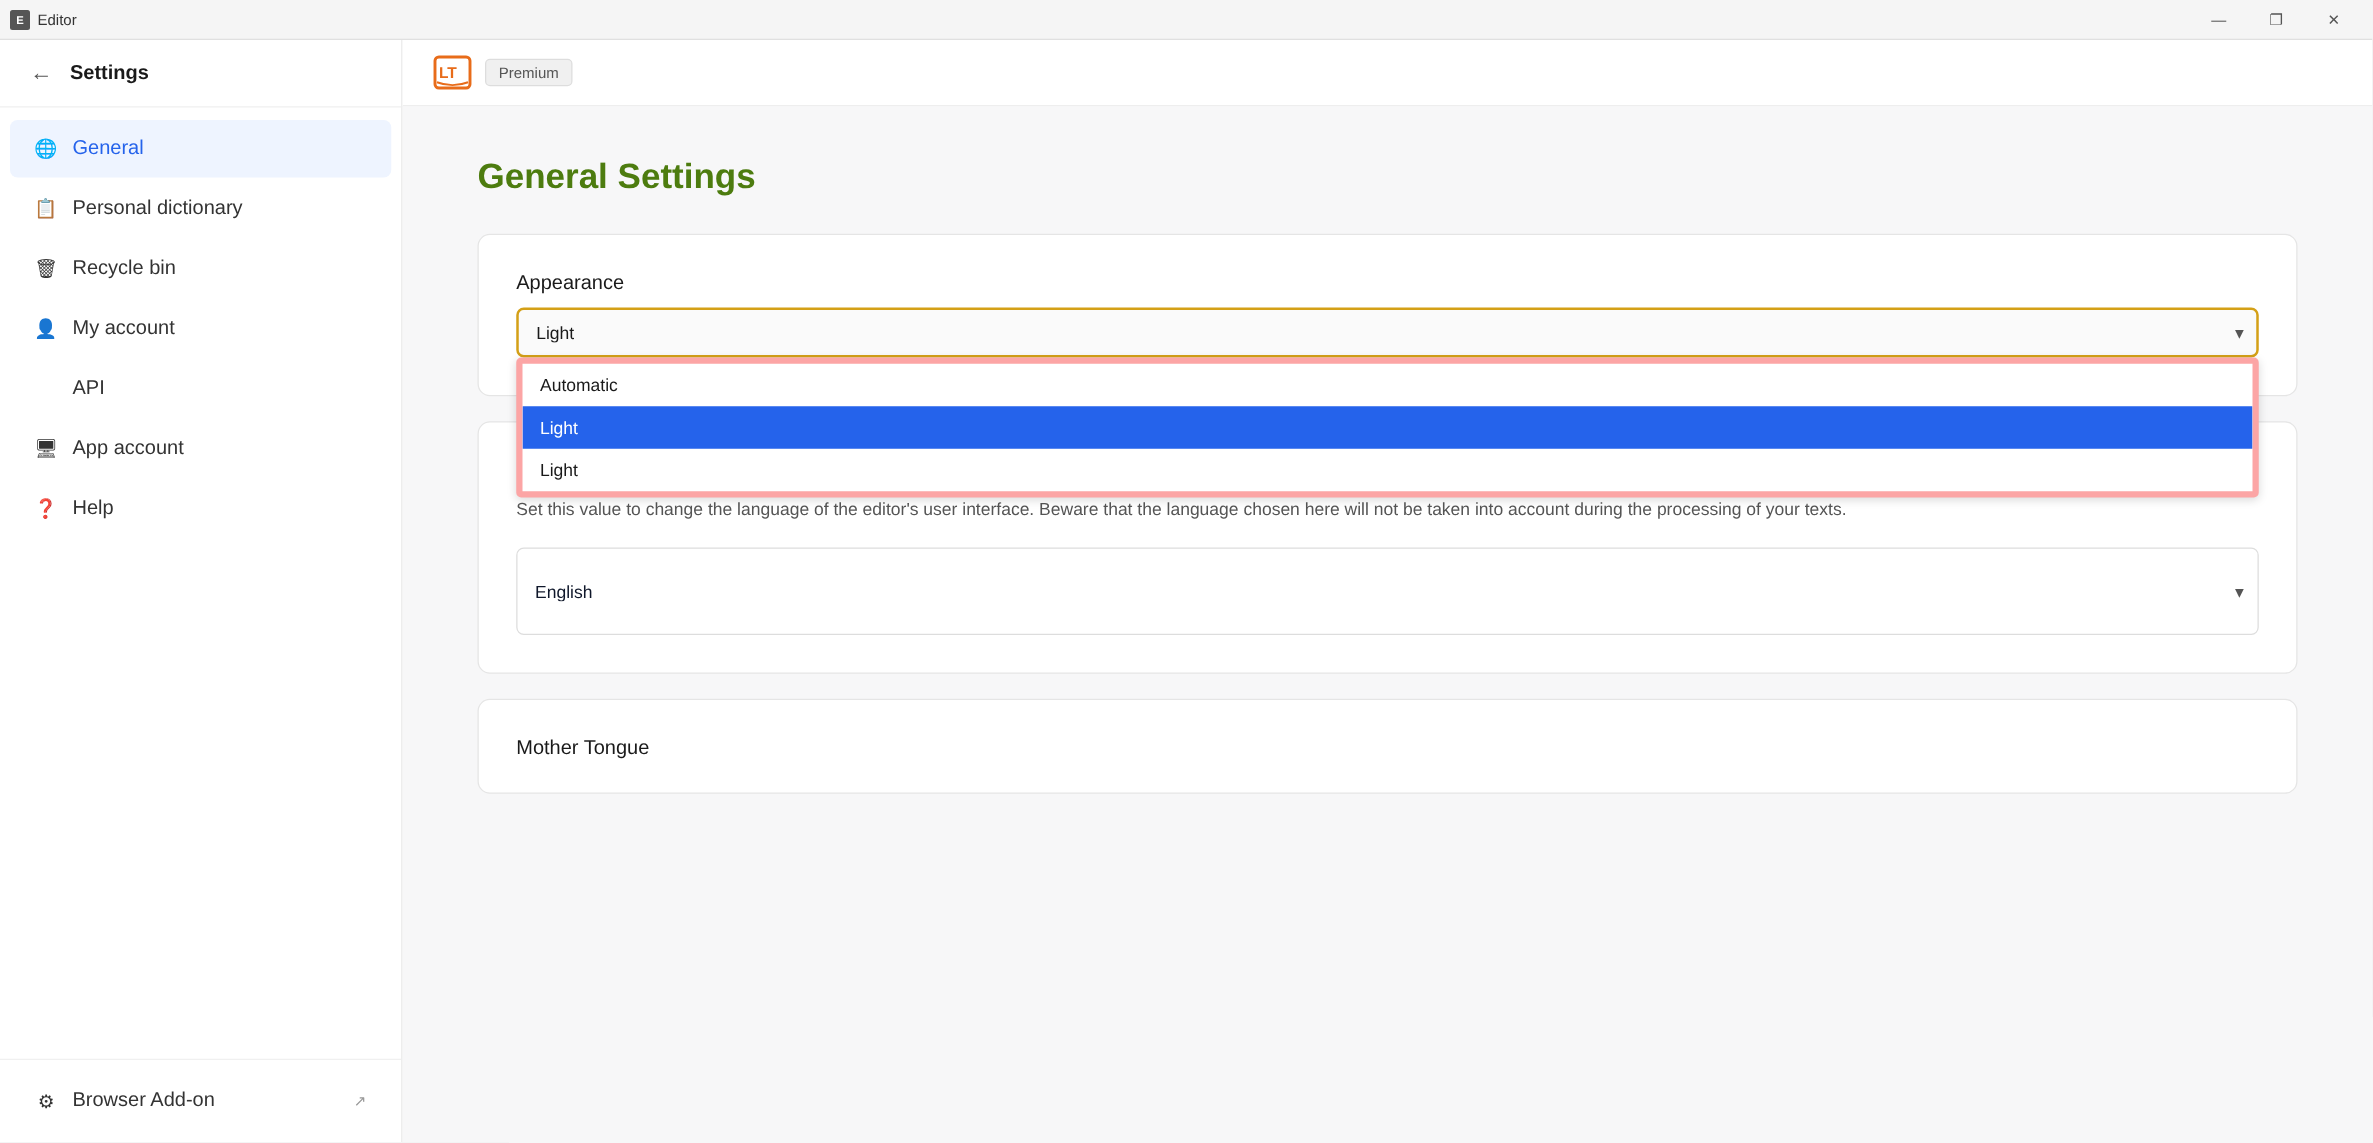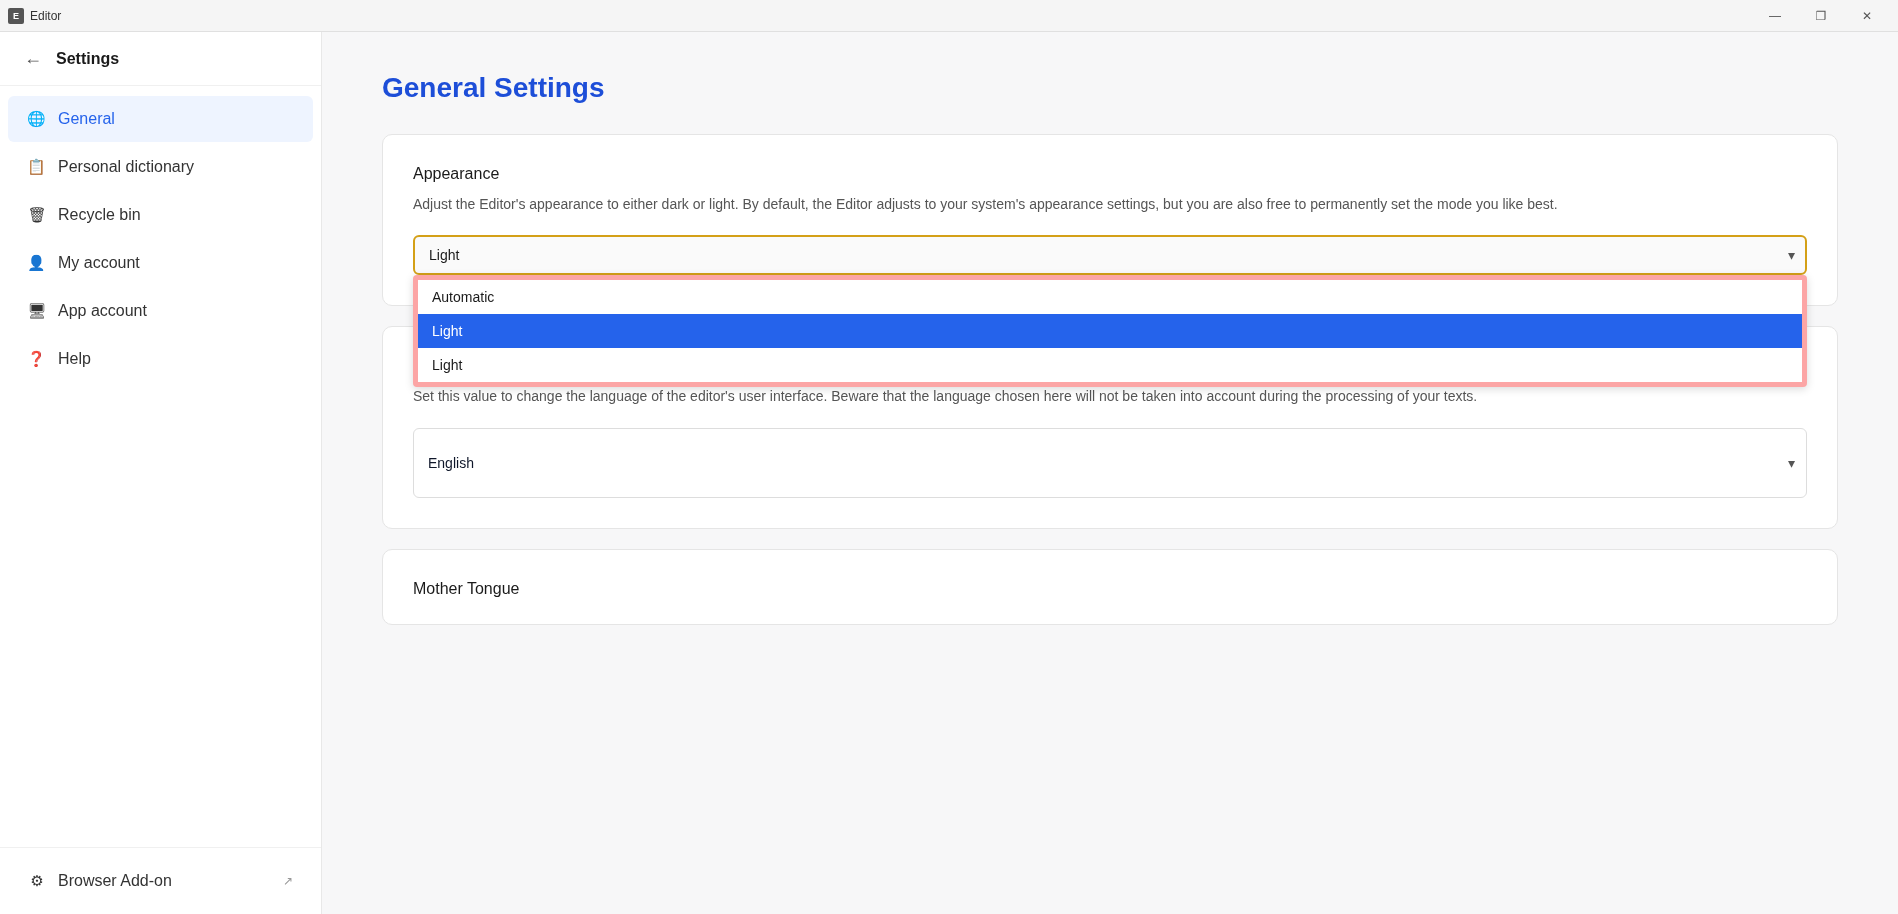--- a/index.html
+++ b/index.html
@@ -51,21 +51,21 @@
       display: flex; align-items: center; gap: 10px;
       padding: 12px 24px; background: #fff; border-bottom: 1px solid #eee;
     }
     .lt-logo { width: 32px; height: 28px; }
     .premium-badge {
       background: #f0f0f0; border: 1px solid #ddd; border-radius: 4px;
       padding: 3px 10px; font-size: 12px; color: #555;
     }
 
     .content-area { padding: 40px 60px; }
-    .page-title { font-size: 28px; font-weight: 700; color: #1d4ed8; margin-bottom: 30px; }
+    .page-title { font-size: 28px; font-weight: 700; color: #4d7c0f; margin-bottom: 30px; }
 
     .settings-card {
       background: #fff; border: 1px solid #e5e5e5; border-radius: 10px;
       padding: 30px; margin-bottom: 20px;
     }
     .section-title { font-size: 16px; font-weight: 400; color: #1a1a1a; margin-bottom: 10px; }
     .section-desc { font-size: 14px; color: #555; line-height: 1.6; margin-bottom: 20px; }
 
     
     .dropdown-wrapper { position: relative; }
@@ -138,46 +138,58 @@
     </div>
         <div class="nav-item">
       <span class="nav-icon">🗑</span>
       <span class="nav-item-label">Recycle bin</span>
     </div>
         <div class="nav-item">
       <span class="nav-icon">👤</span>
       <span class="nav-item-label">My account</span>
     </div>
         <div class="nav-item">
+      <span class="nav-icon"></span>
+      <span class="nav-item-label">API</span>
+    </div>
+        <div class="nav-item">
       <span class="nav-icon">🖥</span>
       <span class="nav-item-label">App account</span>
     </div>
         <div class="nav-item">
       <span class="nav-icon">❓</span>
       <span class="nav-item-label">Help</span>
     </div>
       </nav>
     <div class="sidebar-bottom">
 
     <div class="nav-item">
       <span class="nav-icon">⚙</span>
       <span class="nav-item-label">Browser Add-on</span>
       <span class="nav-item-external">↗</span>
     </div>
       </div>
   </div>
 
   <div class="main-content">
+    <div class="top-bar">
+
+      <svg class="lt-logo" viewBox="0 0 40 36" xmlns="http://www.w3.org/2000/svg">
+        <rect x="2" y="2" width="36" height="32" rx="4" fill="none" stroke="#e86c1a" stroke-width="3"></rect>
+        <text x="6" y="24" font-size="16" font-weight="bold" fill="#e86c1a">LT</text>
+        <path d="M4 28 Q20 34 36 28" stroke="#e86c1a" stroke-width="2" fill="none"></path>
+      </svg>
+      <span class="premium-badge">Premium</span>
+    </div>
 
     <div class="content-area">
       <h1 class="page-title">General Settings</h1>
 
       <div class="settings-card">
         <div class="section-title">Appearance</div>
-        <div class="section-desc">Adjust the Editor's appearance to either dark or light. By default, the Editor adjusts to your system's appearance settings, but you are also free to permanently set the mode you like best.</div>
         <div class="dropdown-wrapper">
           <select class="dropdown-select">
             <option>Automatic</option>
             <option selected="">Light</option>
             <option>Dark</option>
           </select>
           <span class="dropdown-chevron">▾</span>
           
           <div class="dropdown-options">
             <div class="dropdown-option">Automatic</div>

